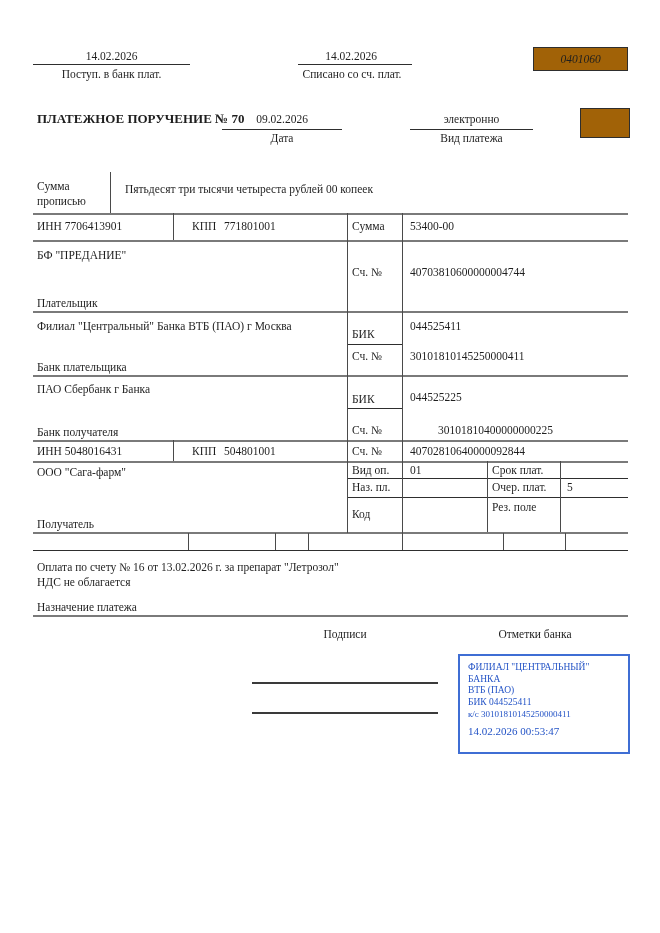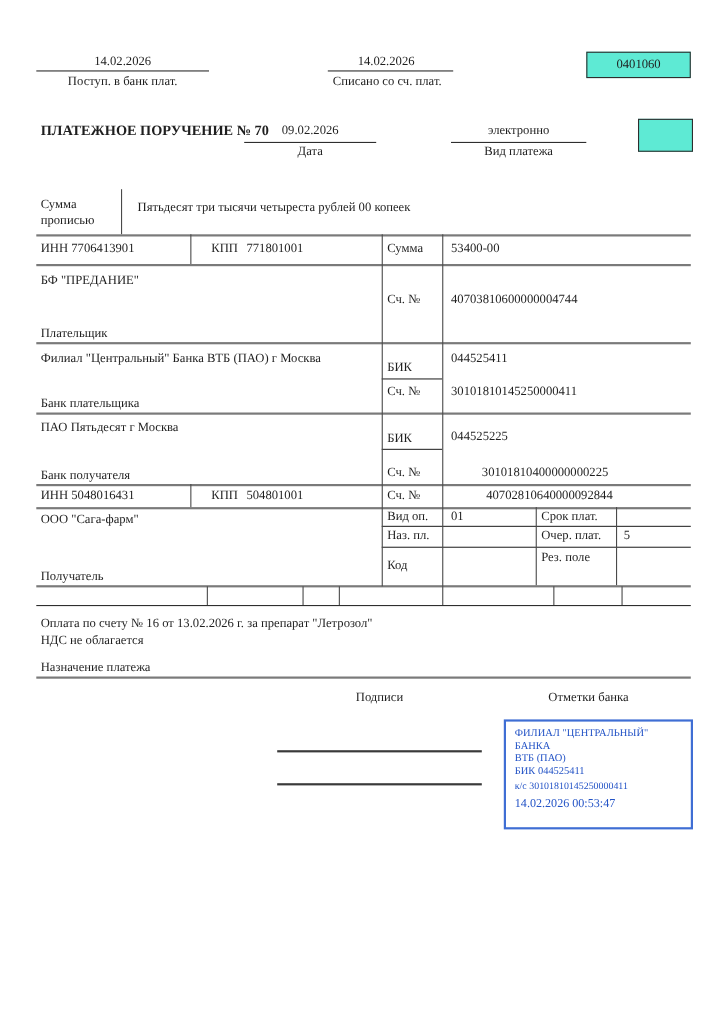--- a/index.html
+++ b/index.html
@@ -8,21 +8,21 @@
     background:#ffffff; overflow:hidden;
     font-family:"Liberation Serif","DejaVu Serif",serif;
     color:#1f1f1f;
   }
   .t { position:absolute; font-size:11.5px; line-height:1.12; white-space:nowrap; }
   .c { text-align:center; }
   
   .hl  { position:absolute; height:2px; background:#7a7a7a; }   
   .hlb { position:absolute; height:1px; background:#2e2e2e; }   
   .vl  { position:absolute; width:1px; background:#4a4a4a; }    
-  .box { position:absolute; border:1px solid #2e2e2e; background:#5eead4; }
+  .box { position:absolute; border:1px solid #2e2e2e; background:#a16207;font-style:italic; }
   
   .stamp-left {
     position:absolute; left:33px; top:650px; width:194px; height:57px;
     border:1px solid #b9d0ee; background:#fff; text-align:center;
     box-sizing:border-box; padding-top:7px;
   }
   .stamp-left .l1 { font-size:10px; }
   .stamp-left .nm { font-size:12.5px; font-weight:bold; margin-top:2px; }
   .stamp-left .l3 { font-size:10px; margin-top:3px; }
   .stamp-right {
@@ -108,32 +108,32 @@
   <div class="t" style="left:352px;top:266px;">Сч. №</div>
   <div class="t" style="left:410px;top:266px;">40703810600000004744</div>
 
   <div class="t" style="left:37px;top:320px;">Филиал "Центральный" Банка ВТБ (ПАО) г Москва</div>
   <div class="t" style="left:37px;top:361px;">Банк плательщика</div>
   <div class="t" style="left:352px;top:328px;">БИК</div>
   <div class="t" style="left:410px;top:320px;">044525411</div>
   <div class="t" style="left:352px;top:350px;">Сч. №</div>
   <div class="t" style="left:410px;top:350px;">30101810145250000411</div>
 
-  <div class="t" style="left:37px;top:383px;">ПАО Пятьдесят г Москва</div>
+  <div class="t" style="left:37px;top:383px;">ПАО Сбербанк г Банка</div>
   <div class="t" style="left:37px;top:426px;">Банк получателя</div>
   <div class="t" style="left:352px;top:393px;">БИК</div>
   <div class="t" style="left:410px;top:391px;">044525225</div>
   <div class="t" style="left:352px;top:424px;">Сч. №</div>
   <div class="t" style="left:410px;top:424px;margin-left:28px;">30101810400000000225</div>
 
   <div class="t" style="left:37px;top:445px;">ИНН 5048016431</div>
   <div class="t" style="left:192px;top:445px;">КПП</div>
   <div class="t" style="left:224px;top:445px;">504801001</div>
   <div class="t" style="left:352px;top:445px;">Сч. №</div>
-  <div class="t" style="left:410px;top:445px;margin-left:32px;">40702810640000092844</div>
+  <div class="t" style="left:410px;top:445px;">40702810640000092844</div>
 
   <div class="t" style="left:37px;top:466px;">ООО "Сага-фарм"</div>
   <div class="t" style="left:37px;top:518px;">Получатель</div>
 
   <div class="t" style="left:352px;top:464px;">Вид оп.</div>
   <div class="t" style="left:410px;top:464px;">01</div>
   <div class="t" style="left:492px;top:464px;">Срок плат.</div>
 
   <div class="t" style="left:352px;top:481px;">Наз. пл.</div>
   <div class="t" style="left:492px;top:481px;">Очер. плат.</div>

